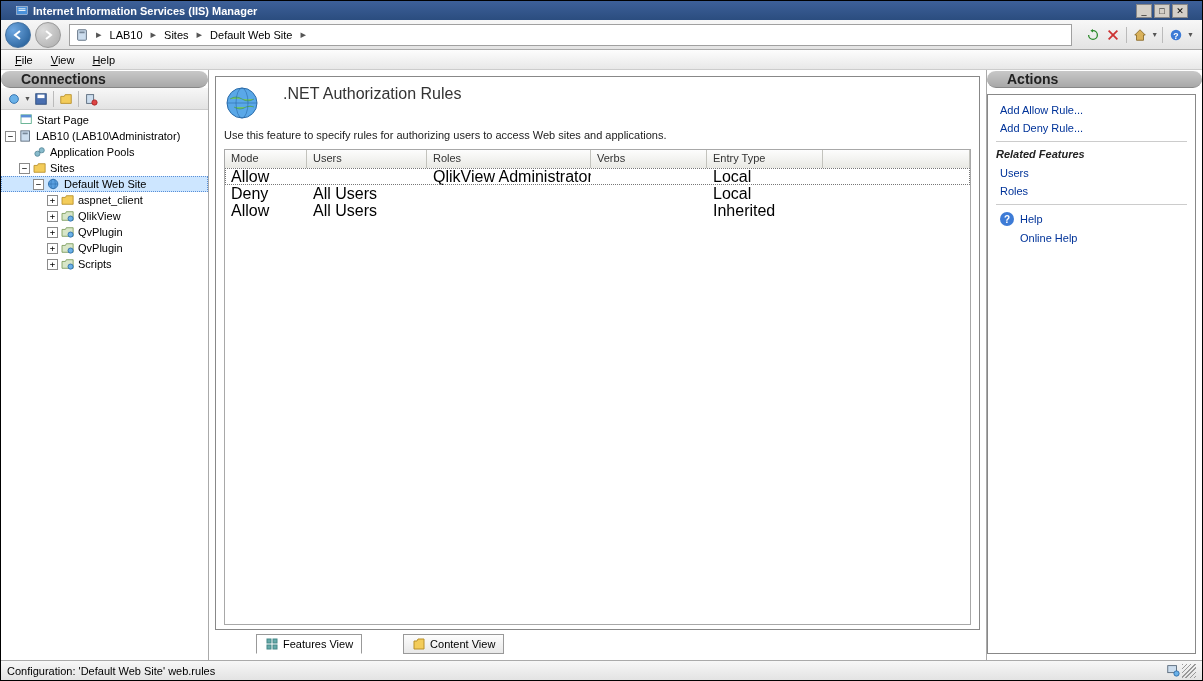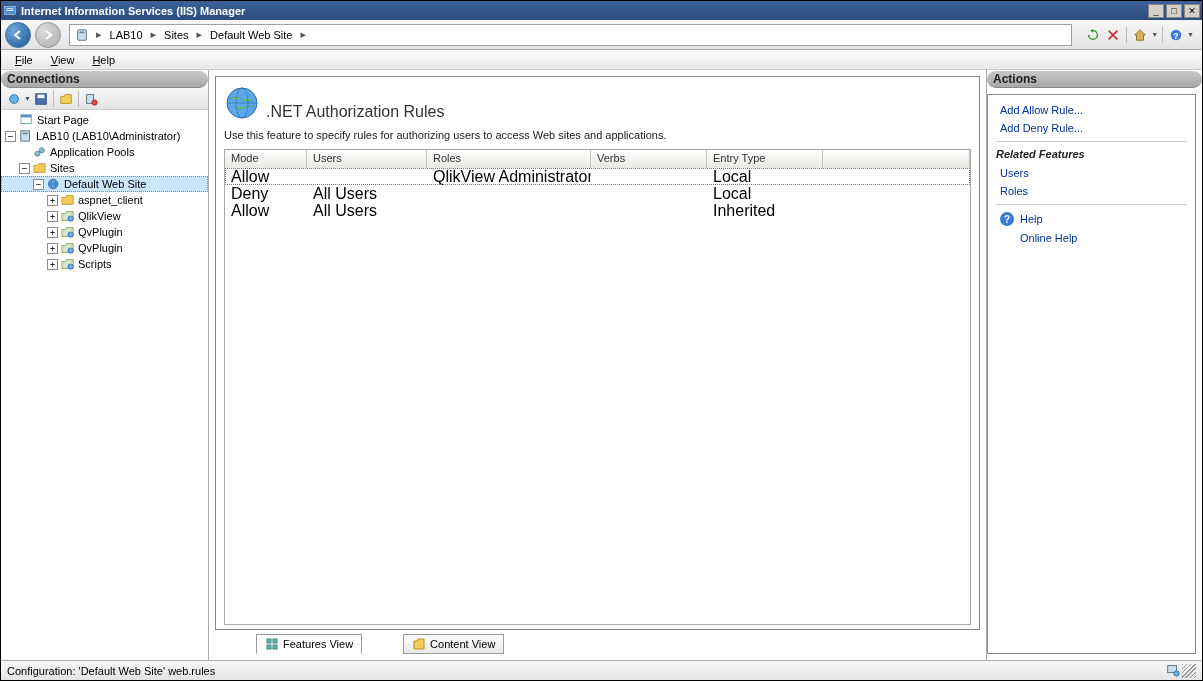--- a/index.html
+++ b/index.html
@@ -1,20 +1,20 @@
 <!DOCTYPE html>
 <html><head>
 <meta charset="utf-8">
 <style>
 * { box-sizing: border-box; margin: 0; padding: 0; }
 body { font-family: "Segoe UI", Tahoma, sans-serif; font-size: 11px; background: #fff; overflow: hidden; }
 .window { width: 1203px; height: 681px; border: 1px solid #000; display: flex; flex-direction: column; background: #d4d0c8; }
 
 
-.titlebar { height: 19px; background: linear-gradient(to bottom, #3d6099, #2b4d7f); color: #fff; display: flex; align-items: center; padding: 0 2px; font-size: 11px; }
+.titlebar { height: 19px; background: linear-gradient(to bottom, #3d6099, #2b4d7f); color: #fff; display: flex; align-items: center; padding: 0 14px; font-size: 11px; }
 .titlebar-icon { width: 14px; height: 14px; margin-right: 4px; display:flex; align-items:center; justify-content:center; }
 .titlebar-text { flex: 1; font-weight: bold; }
 .win-btn { width: 16px; height: 14px; background: #d4d0c8; border: 1px solid #888; margin-left: 2px; font-size: 9px; display: flex; align-items: center; justify-content: center; color: #000; cursor: default; }
 
 
 .navbar { height: 30px; background: linear-gradient(to bottom, #f7f7f7, #e3e3e3); border-bottom: 1px solid #aaa; display: flex; align-items: center; padding: 0 4px; gap: 4px; }
 .nav-btn { width: 26px; height: 26px; border-radius: 50%; background: radial-gradient(circle at 30% 30%, #6fa8e2, #1d568f); border: 1px solid #4170a0; display: flex; align-items: center; justify-content: center; color: #fff; font-size: 13px; }
 .nav-btn.disabled { background: radial-gradient(circle at 30% 30%, #ddd, #aaa); border-color: #999; color: #eee; }
 .breadcrumb { flex: 1; height: 22px; background: #fff; border: 1px solid #a0a0a0; display: flex; align-items: center; padding: 0 4px; gap: 2px; margin: 0 4px; font-size: 11px; }
 .bc-seg { padding: 0 4px; cursor: default; }
@@ -25,37 +25,37 @@
 
 .menubar { height: 20px; background: linear-gradient(to bottom, #fdfdfd, #e8e8e8); border-bottom: 1px solid #ccc; display: flex; align-items: center; padding: 3px 6px; gap: 2px; }
 .menu-item { padding: 2px 8px; cursor: default; }
 .menu-item u { text-decoration: underline; }
 
 
 .main { flex: 1; display: flex; min-height: 0; background: #fff; }
 
 
 .connections { width: 208px; display: flex; flex-direction: column; border-right: 1px solid #aaa; background: #fff; }
-.panel-header { height: 18px; background: linear-gradient(to bottom, #c8c8c8, #a8a8a8); border-top: 1px solid #fff; border-bottom: 1px solid #888; padding: 0 6px; display: flex; align-items: center; font-weight: bold; color: #222; font-size: 12px; border-radius: 9px; }
+.panel-header { height: 18px; background: linear-gradient(to bottom, #c8c8c8, #a8a8a8); border-top: 1px solid #fff; border-bottom: 1px solid #888; padding: 0 20px; display: flex; align-items: center; font-weight: bold; color: #222; font-size: 14px; border-radius: 9px; }
 .conn-toolbar { height: 22px; background: linear-gradient(to bottom, #f7f7f7, #e3e3e3); border-bottom: 1px solid #ccc; display: flex; align-items: center; padding: 0 4px; gap: 1px; }
 .conn-tool { width: 18px; height: 18px; display: flex; align-items: center; justify-content: center; font-size: 12px; }
 .tb-sep { width: 1px; height: 16px; background: #bbb; margin: 0 2px; }
 .tree { flex: 1; overflow: auto; padding: 2px 0; }
 .tree-node { white-space: nowrap; padding: 1px 0 1px 4px; display: flex; align-items: center; height: 16px; }
 .tree-node.selected { background: #cde6ff; border: 1px dotted #5a8fd6; padding: 0 0 0 3px; }
 .expander { width: 11px; height: 11px; border: 1px solid #8b8b8b; background: #fff; display: inline-flex; align-items: center; justify-content: center; font-size: 9px; line-height: 1; margin-right: 2px; cursor: default; font-family: monospace; color: #000; }
 .expander.spacer { border: none; background: none; }
 .node-icon { width: 16px; height: 14px; display: inline-flex; align-items: center; justify-content: center; font-size: 11px; margin-right: 2px; }
 .indent { display: inline-block; }
 .i1 { width: 14px; } .i2 { width: 28px; } .i3 { width: 42px; }
 
 
 .center { flex: 1; display: flex; flex-direction: column; padding: 6px; background: #fff; min-width: 0; }
 .content-box { flex: 1; border: 1px solid #888; background: #fff; display: flex; flex-direction: column; padding: 8px 8px 4px 8px; min-height: 0; }
-.feature-header { display: flex; align-items: flex-end; gap: 6px; margin-bottom: 8px; }
+.feature-header { display: flex; align-items: flex-start; gap: 23px; margin-bottom: 8px; }
 .feature-icon { width: 36px; height: 36px; display:flex; align-items:center; justify-content:center; }
 .feature-title { font-size: 16px; color: #333; }
 .feature-desc { font-size: 11px; color: #222; margin-bottom: 8px; }
 .grid { flex: 1; border: 1px solid #a8a8a8; display: flex; flex-direction: column; min-height: 0; background: #fff; }
 .grid-head { display: flex; height: 18px; background: linear-gradient(to bottom, #fdfdfd, #e9e9e4); }
 .gh { border-right: 1px solid #c3c3bd; padding: 2px 6px; font-size: 11px; color: #333; }
 .c-mode { width: 82px; } .c-users { width: 120px; } .c-roles { width: 164px; } .c-verbs { width: 116px; } .c-entry { width: 116px; } .c-rest{ flex:1; }
 .grid-body { flex: 1; overflow: auto; }
 .grid-row { display: flex; height: 17px; align-items: center; font-size: 16px; }
 .grid-row.sel { outline: 1px dotted #777; outline-offset: -1px; }

